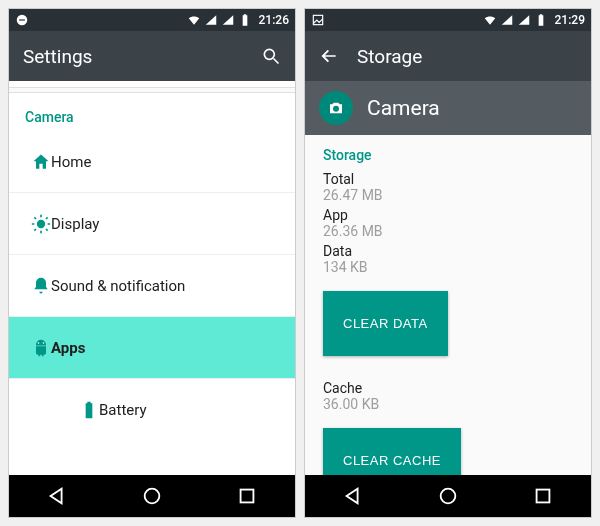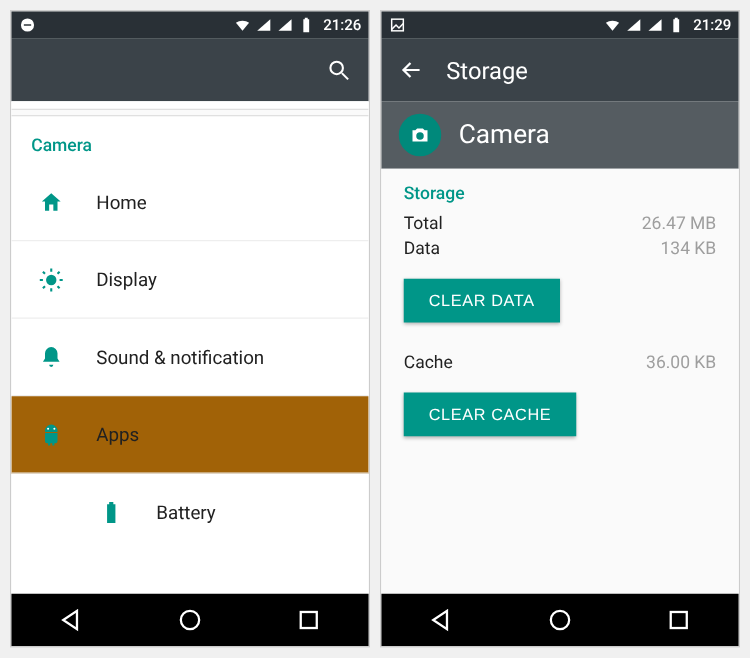--- a/index.html
+++ b/index.html
@@ -86,46 +86,46 @@
     font-weight:500;
     padding: 12px 16px 6px 16px;
   }
   .section-label.inset { padding-left:18px; }
   .list-item {
     display:flex;
     align-items:center;
     height:62px;
     padding: 0 16px 0 22px;
     border-bottom:1px solid #eeeeee;
-    gap:26px;
     font-size:15px;
     color:#212121;
     cursor:pointer;
   }
   .list-item.no-border{border-bottom:none;margin-left:48px;}
   .list-item .li-icon{width:20px;height:20px;display:inline-flex;}
   .list-item .li-icon svg{width:20px;height:20px;fill:#009688;}
-  .list-item.selected{background:#a16207;}
+  .list-item.selected{background:#5eead4;font-weight:bold;}
   
   .kv {
     display:flex;
-    justify-content:space-between;
+    justify-content:center;
     padding: 2px 18px;
     font-size:14px;
+    flex-direction:column;
   }
   .kv .k{color:#212121;}
   .kv .v{color:#9e9e9e;}
   .teal-btn{
     display:inline-block;
     background:#009688;
     color:#fff;
     font-size:13px;
     font-weight:500;
     letter-spacing:0.5px;
-    padding:10px 20px;
+    padding:25px 20px;
     margin:14px 0 10px 18px;
     border:none;
     cursor:pointer;
     box-shadow:0 1px 3px rgba(0,0,0,0.3);
   }
   .gap12{height:12px;}
   
   .navbar {
     height: 42px;
     background:#000;
@@ -168,20 +168,21 @@
       </span>
     <span class="sb-icon">
         <svg viewBox="0 0 24 24">
           <path d="M8 4h8v18H8z M10 2h4v2h-4z"></path>
         </svg>
       </span>
     <span class="time">21:26</span>
   </div>
 
   <div class="actionbar">
+    <span>Settings</span>
     <span class="spacer"></span>
     <span class="ab-icon">
         <svg viewBox="0 0 24 24">
           <circle cx="10" cy="10" r="6" fill="none" stroke="#fff" stroke-width="2"></circle>
           <line x1="15" y1="15" x2="21" y2="21" stroke="#fff" stroke-width="2"></line>
         </svg>
       </span>
   </div>
 
   <div class="content">
@@ -299,20 +300,24 @@
   </div>
 
   <div class="content gray">
     <div class="section-label inset">Storage</div>
 
     <div class="kv">
       <span class="k">Total</span>
       <span class="v">26.47 MB</span>
     </div>
     <div class="kv">
+      <span class="k">App</span>
+      <span class="v">26.36 MB</span>
+    </div>
+    <div class="kv">
       <span class="k">Data</span>
       <span class="v">134 KB</span>
     </div>
 
     <button class="teal-btn">CLEAR DATA</button>
 
     <div class="gap12"></div>
     <div class="kv">
       <span class="k">Cache</span>
       <span class="v">36.00 KB</span>

